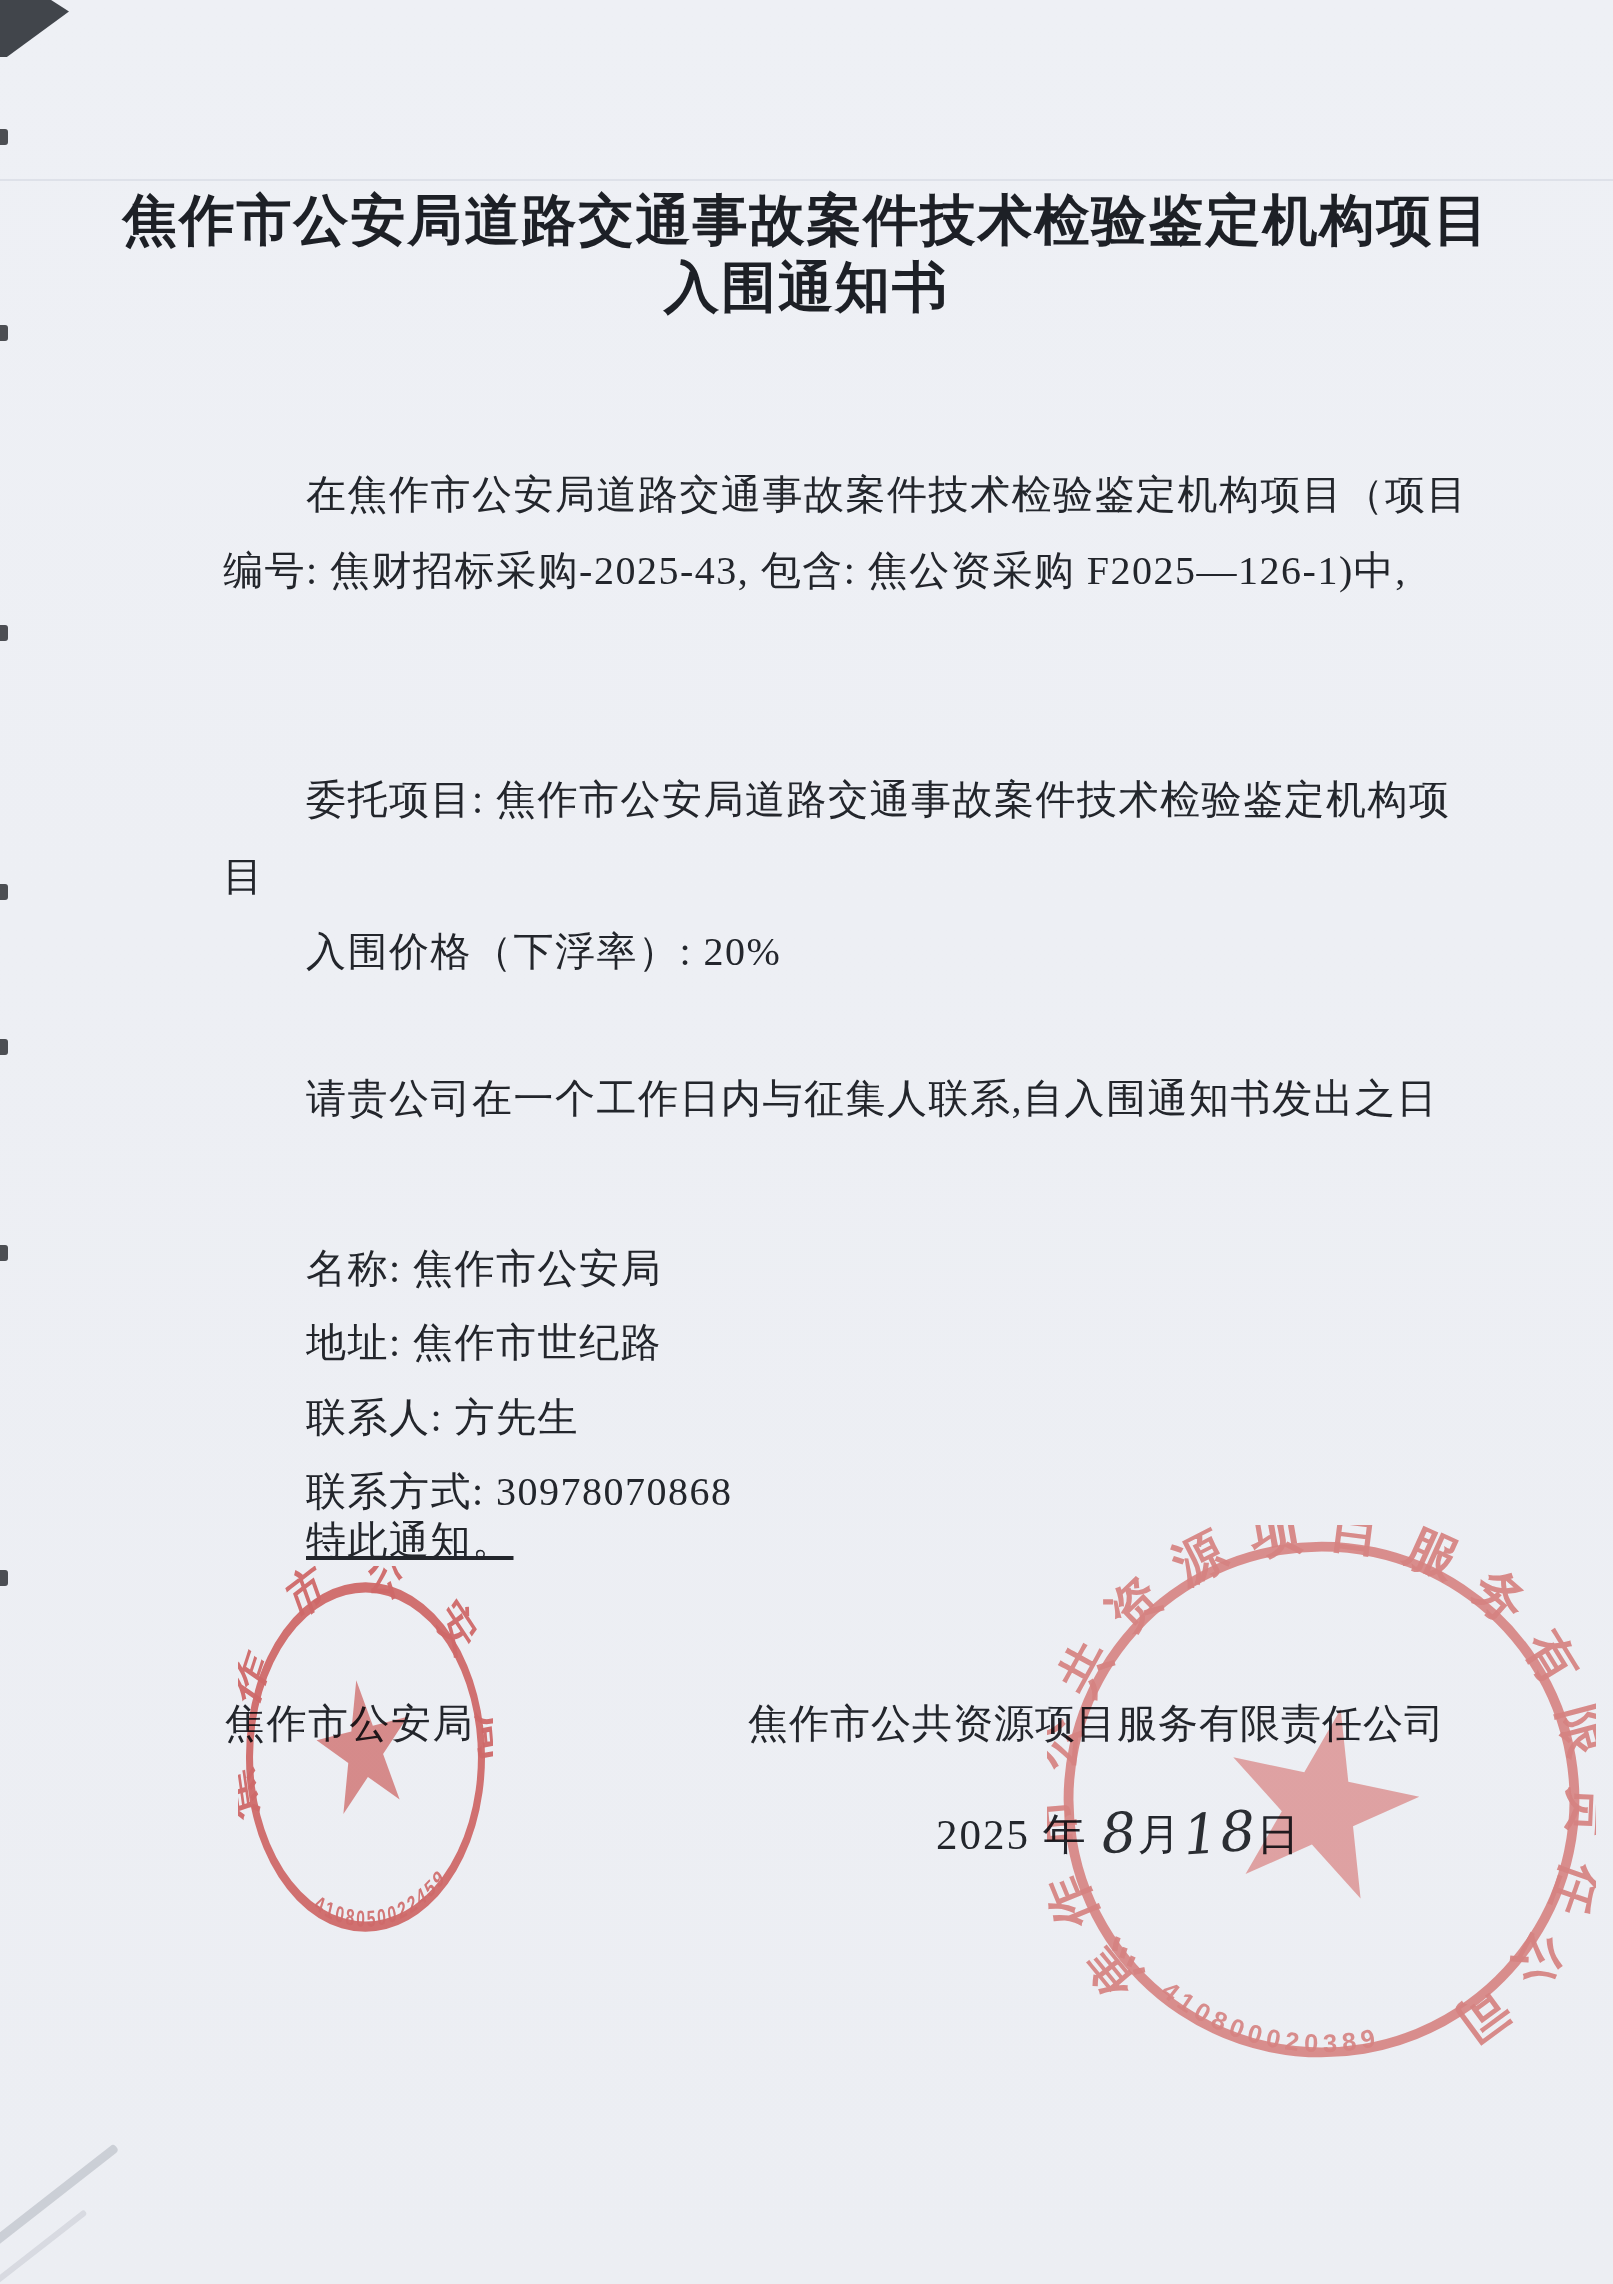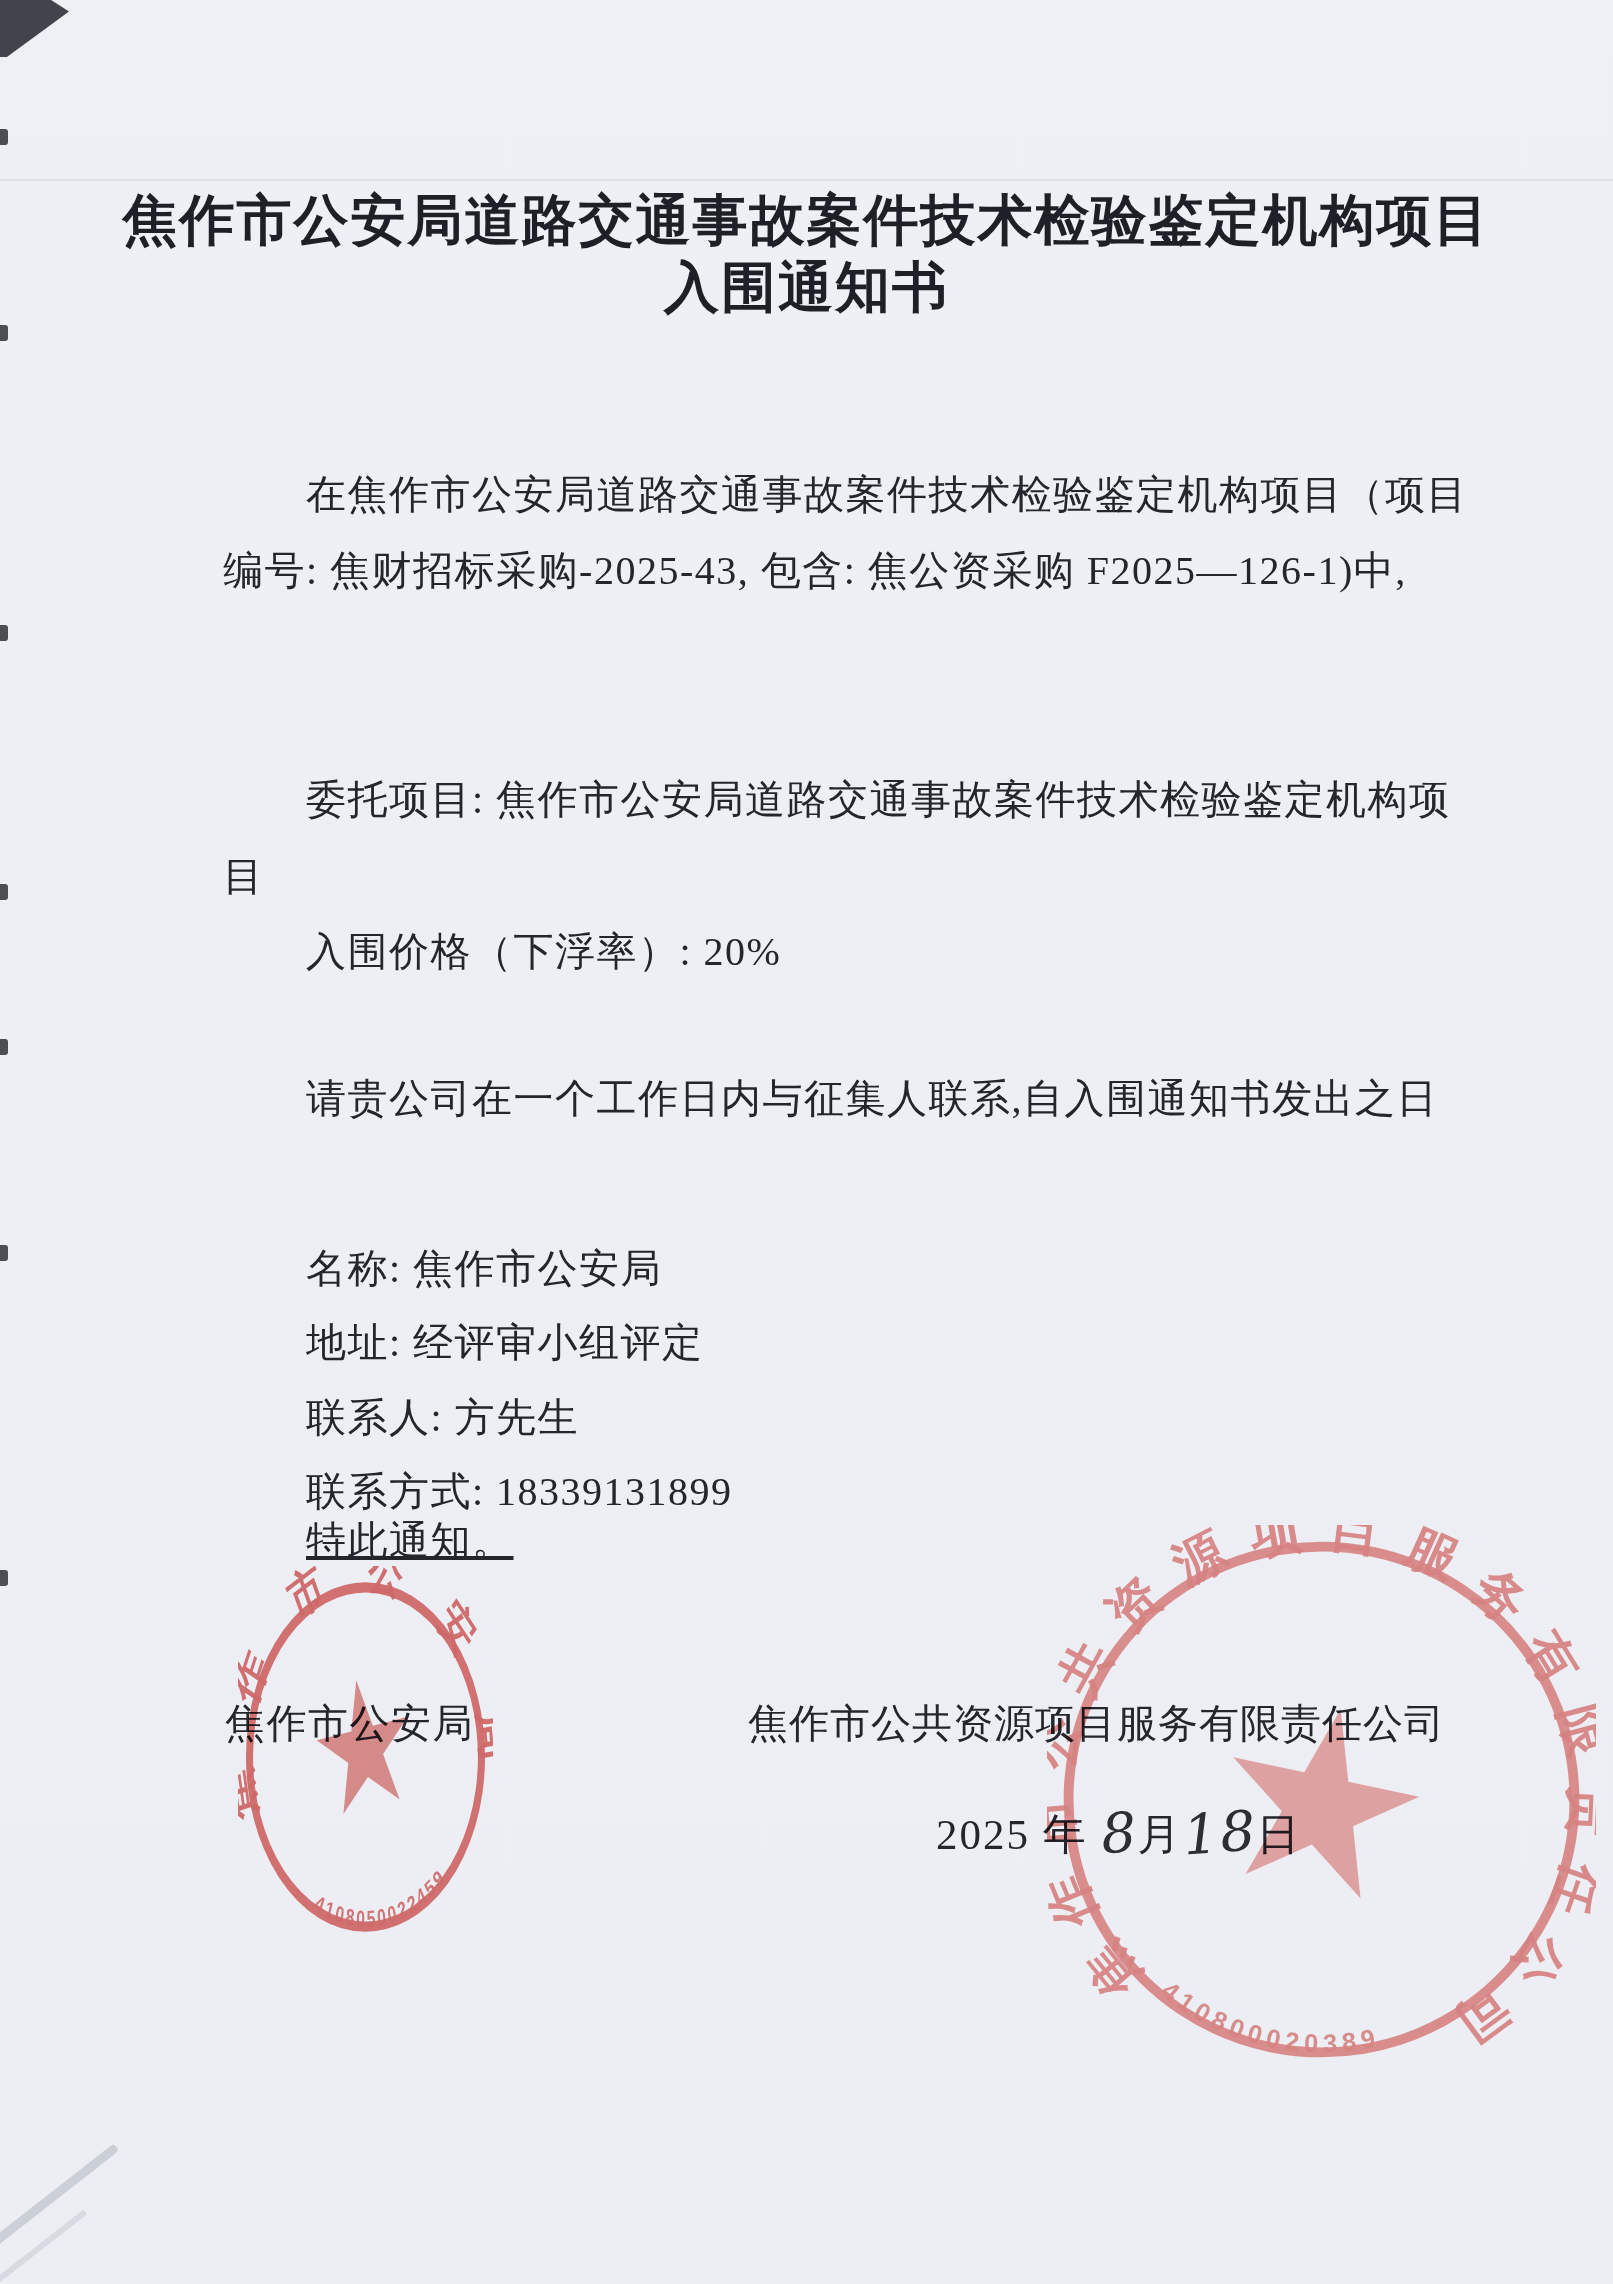--- a/index.html
+++ b/index.html
@@ -62,23 +62,23 @@
   <div class="line body-text p1l1">在焦作市公安局道路交通事故案件技术检验鉴定机构项目（项目</div>
   <div class="line body-text p1l2">编号: 焦财招标采购-2025-43, 包含: 焦公资采购 F2025—126-1)中,</div>
 
   <div class="line body-text r1">委托项目: 焦作市公安局道路交通事故案件技术检验鉴定机构项</div>
   <div class="line body-text r2">目</div>
   <div class="line body-text price">入围价格（下浮率）: 20%</div>
 
   <div class="line body-text p2l1">请贵公司在一个工作日内与征集人联系,自入围通知书发出之日</div>
 
   <div class="line body-text c1">名称: 焦作市公安局</div>
-  <div class="line body-text c2">地址: 经评审小组评定</div>
+  <div class="line body-text c2">地址: 焦作市世纪路</div>
   <div class="line body-text c3">联系人: 方先生</div>
-  <div class="line body-text c4">联系方式: 18339131899</div>
+  <div class="line body-text c4">联系方式: 30978070868</div>
   <div class="line body-text closing">特此通知。</div>
 
   <div class="line body-text sig-left">焦作市公安局</div>
   <div class="line body-text sig-right">焦作市公共资源项目服务有限责任公司</div>
 
   <div class="line date-line">
     <span>2025 年</span>
     <span class="handwrite">8</span><span>月</span><span class="handwrite">18</span><span>日</span>
   </div>
 

